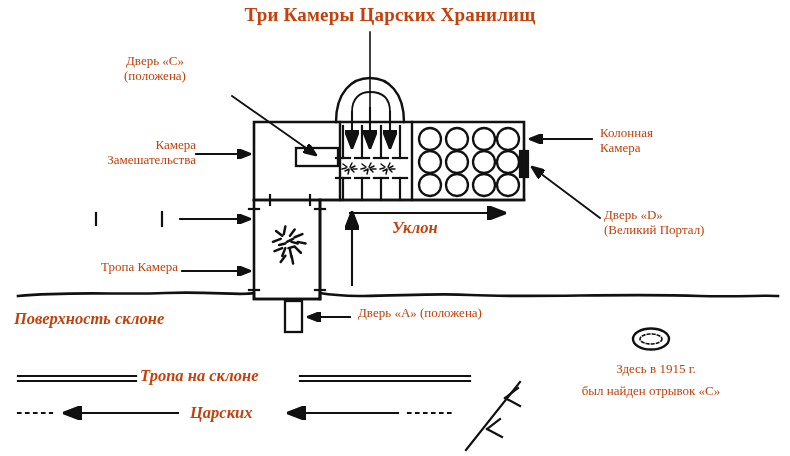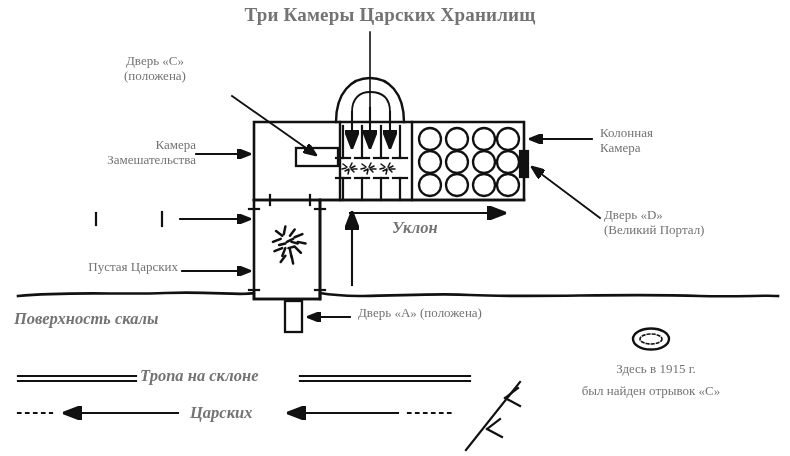--- a/index.html
+++ b/index.html
@@ -1,20 +1,20 @@
 <!DOCTYPE html>
 <html><head>
 <meta charset="utf-8">
 <style>
   html,body{margin:0;padding:0;background:#ffffff;}
   body{width:790px;height:456px;overflow:hidden;
        font-family:"Liberation Serif","DejaVu Serif",serif;color:#111;}
   #stage{position:relative;width:790px;height:456px;}
   svg#diagram{position:absolute;left:0;top:0;width:790px;height:456px;}
-  .lbl{position:absolute;color:#737373;line-height:1.12;white-space:pre;}
+  .lbl{position:absolute;color:#c2410c;line-height:1.12;white-space:pre;}
   .t-title{font-size:19px;font-weight:bold;letter-spacing:.2px;}
   .t-lab{font-size:13px;}
   .t-ital{font-style:italic;font-size:16.5px;font-weight:bold;}
   .ctr{text-align:center;}
   .rgt{text-align:right;}
 </style>
 </head>
 <body>
 
 <div id="stage">
@@ -183,33 +183,33 @@
 
   <div class="lbl t-title ctr" style="left:150px;top:4px;width:480px;">Три Камеры Царских Хранилищ</div>
 
   <div class="lbl t-lab ctr" style="left:80px;top:54px;width:150px;">Дверь «С»
 (положена)</div>
 
   <div class="lbl t-lab rgt" style="left:0px;top:138px;width:196px;">Камера
 Замешательства</div>
 
 
-  <div class="lbl t-lab rgt" style="left:0px;top:260px;width:178px;">Пустая Царских</div>
+  <div class="lbl t-lab rgt" style="left:0px;top:260px;width:178px;">Тропа Камера</div>
 
   <div class="lbl t-lab" style="left:600px;top:126px;width:180px;">Колонная
 Камера</div>
 
   <div class="lbl t-lab" style="left:604px;top:208px;width:186px;">Дверь «D»
 (Великий Портал)</div>
 
   <div class="lbl t-ital" style="left:392px;top:219px;">Уклон</div>
 
   <div class="lbl t-lab" style="left:358px;top:306px;">Дверь «А» (положена)</div>
 
-  <div class="lbl t-ital" style="left:14px;top:310px;">Поверхность скалы</div>
+  <div class="lbl t-ital" style="left:14px;top:310px;">Поверхность склоне</div>
 
   <div class="lbl t-ital" style="left:140px;top:367px;">Тропа на склоне</div>
 
   <div class="lbl t-ital" style="left:190px;top:404px;">Царских</div>
 
   <div class="lbl t-lab ctr" style="left:522px;top:362px;width:268px;">Здесь в 1915 г.</div>
 
   <div class="lbl t-lab ctr" style="left:512px;top:384px;width:278px;">был найден отрывок «С»</div>
 
 </div>

